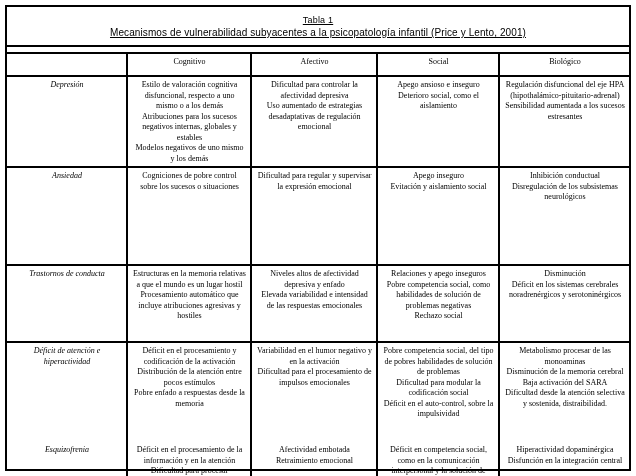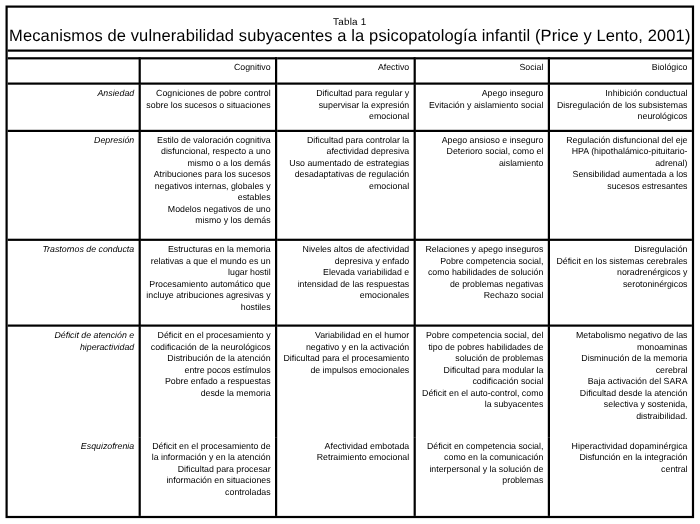--- a/index.html
+++ b/index.html
@@ -25,49 +25,51 @@
     border: 2px solid #000000;
     box-sizing: border-box;
     background: #ffffff;
   }
   .title-block {
     height: 40px;
     border-bottom: 2px solid #000000;
     box-sizing: border-box;
     text-align: center;
     padding-top: 7px;
+    text-decoration: underline;
   }
   .title-line {
     font-size: 9px;
     line-height: 12px;
     letter-spacing: 0.2px;
   }
   .subtitle-line {
-    font-size: 15px;
+    font-size: 10px;
     line-height: 13px;
     letter-spacing: 0.1px;
   }
   .gap { height: 5px; }
   table.vuln {
     border-collapse: collapse;
     table-layout: fixed;
     width: 100%;
     height: calc(100% - 45px);
     border-top: 2px solid #000000;
   }
   table.vuln th, table.vuln td {
     border: 2px solid #000000;
     vertical-align: top;
-    text-align: right;
+    text-align: center;
     padding: 3px 4px 2px 5px;
     font-size: 8px;
     line-height: 10.5px;
     font-weight: normal;
     overflow: hidden;
     box-sizing: border-box;
+    font-family: Liberation Serif, serif;
   }
   table.vuln th:first-child, table.vuln td:first-child { border-left: none; }
   table.vuln th:last-child,  table.vuln td:last-child  { border-right: none; }
   thead th {
     height: 23px;
     font-size: 9px;
     font-weight: bold;
     vertical-align: middle;
     padding-left: 7px;
   }
@@ -107,94 +109,94 @@
         <tr>
           <th></th>
           <th>Cognitivo</th>
           <th>Afectivo</th>
           <th>Social</th>
           <th>Biológico</th>
         </tr>
       </thead>
       <tbody>
           <tr>
-            <th class="row-label">Ansiedad</th>
-            <td>
-              <div class="cell-item">Cogniciones de pobre control sobre los sucesos o situaciones</div>
-            </td>
-            <td>
-              <div class="cell-item">Dificultad para regular y supervisar la expresión emocional</div>
-            </td>
-            <td>
-              <div class="cell-item">Apego inseguro</div>
-              <div class="cell-item">Evitación y aislamiento social</div>
-            </td>
-            <td>
-              <div class="cell-item">Inhibición conductual</div>
-              <div class="cell-item">Disregulación de los subsistemas neurológicos</div>
-            </td>
-          </tr>
-          <tr>
             <th class="row-label">Depresión</th>
             <td>
               <div class="cell-item">Estilo de valoración cognitiva disfuncional, respecto a uno mismo o a los demás</div>
               <div class="cell-item">Atribuciones para los sucesos negativos internas, globales y estables</div>
               <div class="cell-item">Modelos negativos de uno mismo y los demás</div>
             </td>
             <td>
               <div class="cell-item">Dificultad para controlar la afectividad depresiva</div>
               <div class="cell-item">Uso aumentado de estrategias desadaptativas de regulación emocional</div>
             </td>
             <td>
               <div class="cell-item">Apego ansioso e inseguro</div>
               <div class="cell-item">Deterioro social, como el aislamiento</div>
             </td>
             <td>
               <div class="cell-item">Regulación disfuncional del eje HPA (hipothalámico-pituitario-adrenal)</div>
               <div class="cell-item">Sensibilidad aumentada a los sucesos estresantes</div>
             </td>
           </tr>
           <tr>
+            <th class="row-label">Ansiedad</th>
+            <td>
+              <div class="cell-item">Cogniciones de pobre control sobre los sucesos o situaciones</div>
+            </td>
+            <td>
+              <div class="cell-item">Dificultad para regular y supervisar la expresión emocional</div>
+            </td>
+            <td>
+              <div class="cell-item">Apego inseguro</div>
+              <div class="cell-item">Evitación y aislamiento social</div>
+            </td>
+            <td>
+              <div class="cell-item">Inhibición conductual</div>
+              <div class="cell-item">Disregulación de los subsistemas neurológicos</div>
+            </td>
+          </tr>
+          <tr>
             <th class="row-label">Trastornos de conducta</th>
             <td>
               <div class="cell-item">Estructuras en la memoria relativas a que el mundo es un lugar hostil</div>
               <div class="cell-item">Procesamiento automático que incluye atribuciones agresivas y hostiles</div>
             </td>
             <td>
               <div class="cell-item">Niveles altos de afectividad depresiva y enfado</div>
               <div class="cell-item">Elevada variabilidad e intensidad de las respuestas emocionales</div>
             </td>
             <td>
               <div class="cell-item">Relaciones y apego inseguros</div>
               <div class="cell-item">Pobre competencia social, como habilidades de solución de problemas negativas</div>
               <div class="cell-item">Rechazo social</div>
             </td>
             <td>
-              <div class="cell-item">Disregulación</div>
+              <div class="cell-item">Disminución</div>
               <div class="cell-item">Déficit en los sistemas cerebrales noradrenérgicos y serotoninérgicos</div>
             </td>
           </tr>
           <tr class="no-bottom">
             <th class="row-label">Déficit de atención e hiperactividad</th>
             <td>
-              <div class="cell-item">Déficit en el procesamiento y codificación de la neurológicos</div>
+              <div class="cell-item">Déficit en el procesamiento y codificación de la activación</div>
               <div class="cell-item">Distribución de la atención entre pocos estímulos</div>
               <div class="cell-item">Pobre enfado a respuestas desde la memoria</div>
             </td>
             <td>
               <div class="cell-item">Variabilidad en el humor negativo y en la activación</div>
               <div class="cell-item">Dificultad para el procesamiento de impulsos emocionales</div>
             </td>
             <td>
               <div class="cell-item">Pobre competencia social, del tipo de pobres habilidades de solución de problemas</div>
               <div class="cell-item">Dificultad para modular la codificación social</div>
-              <div class="cell-item">Déficit en el auto-control, como la subyacentes</div>
-            </td>
-            <td>
-              <div class="cell-item">Metabolismo negativo de las monoaminas</div>
+              <div class="cell-item">Déficit en el auto-control, sobre la impulsividad</div>
+            </td>
+            <td>
+              <div class="cell-item">Metabolismo procesar de las monoaminas</div>
               <div class="cell-item">Disminución de la memoria cerebral</div>
               <div class="cell-item">Baja activación del SARA</div>
               <div class="cell-item">Dificultad desde la atención selectiva y sostenida, distraibilidad.</div>
             </td>
           </tr>
           <tr class="no-top">
             <th class="row-label">Esquizofrenia</th>
             <td>
               <div class="cell-item">Déficit en el procesamiento de la información y en la atención</div>
               <div class="cell-item">Dificultad para procesar información en situaciones controladas</div>

